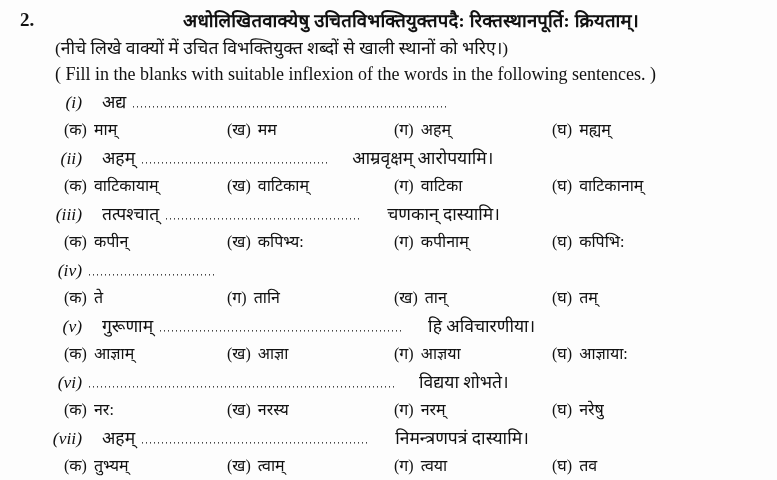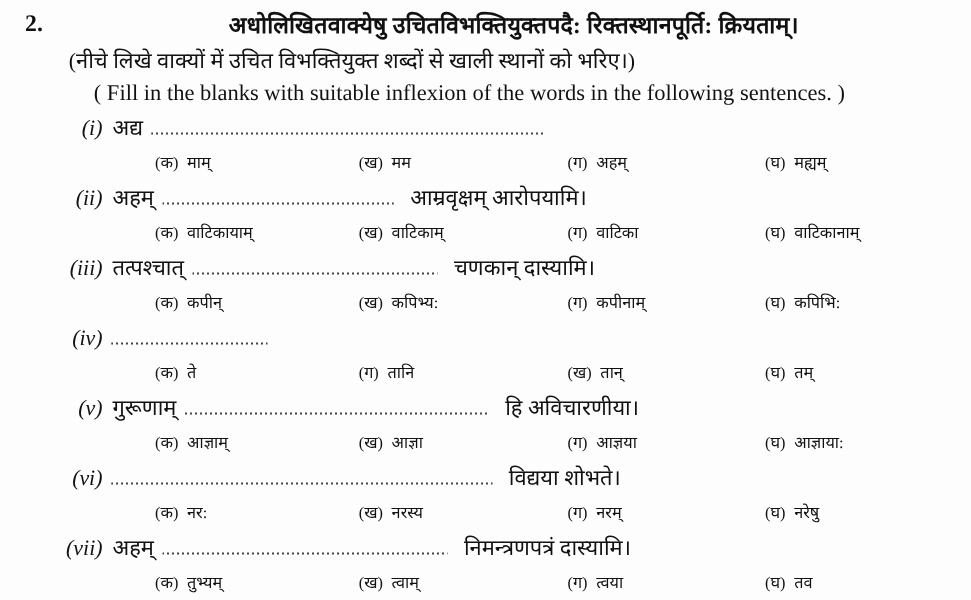--- a/index.html
+++ b/index.html
@@ -15,44 +15,44 @@
   .qnum{
     position:absolute;left:20px;top:1px;
     font-weight:bold;font-size:19px;
   }
   .title-skt{
     font-weight:bold;font-size:18.5px;line-height:27px;
     letter-spacing:0.2px;
     text-align:center;
   }
   .title-hin{font-size:17.5px;line-height:26px;}
-  .title-eng{font-size:18px;line-height:27px;margin-left:20px;}
+  .title-eng{font-size:18px;line-height:27px;}
   
   .qblock{margin-top:0;}
   .qrow{
     display:flex;align-items:baseline;
     padding-left:30px;height:28px;line-height:28px;
     font-size:17.5px;white-space:nowrap;
   }
   .qlabel{
     display:inline-block;width:52px;text-align:right;
     font-style:italic;flex:0 0 52px;
   }
-  .qtext{margin-left:8px;}
+  .qtext{margin-left:20px;}
   .qtext:empty{margin-left:0;}
   .blank{
     display:inline-block;height:2px;margin:0 5px 0 7px;
     background-image:repeating-linear-gradient(90deg,#444 0 1.5px,transparent 1.5px 4px);
     background-size:100% 1.6px;background-repeat:no-repeat;background-position:0 0;
     vertical-align:6px;
   }
   .orow{
     display:grid;grid-template-columns:163px 167px 158px auto;
-    padding-left:88px;height:28px;line-height:28px;
-    font-size:13px;white-space:nowrap;margin-left:36px;
+    padding-left:64px;height:28px;line-height:28px;
+    font-size:16px;white-space:nowrap;
   }
   .opt .olet{margin-right:7px;}
 </style>
 </head>
 <body>
 
 <div class="page">
 
   <div class="hdr">
     <span class="qnum">2.</span>

